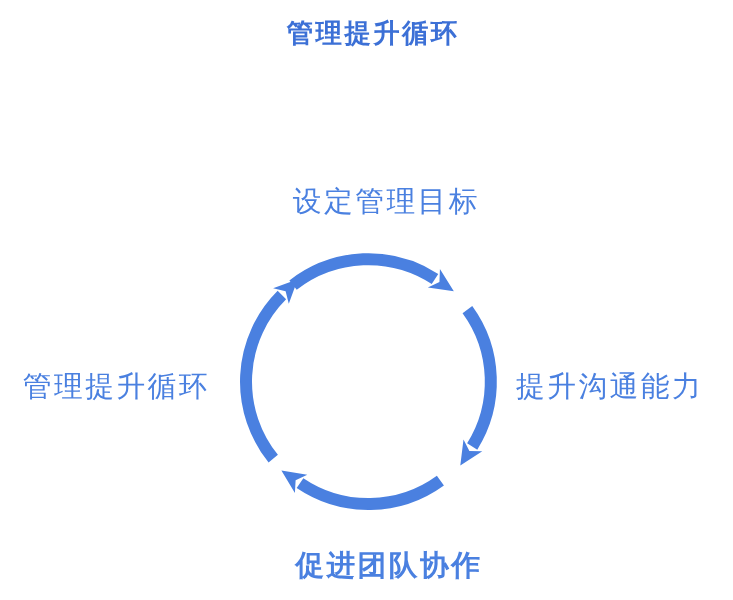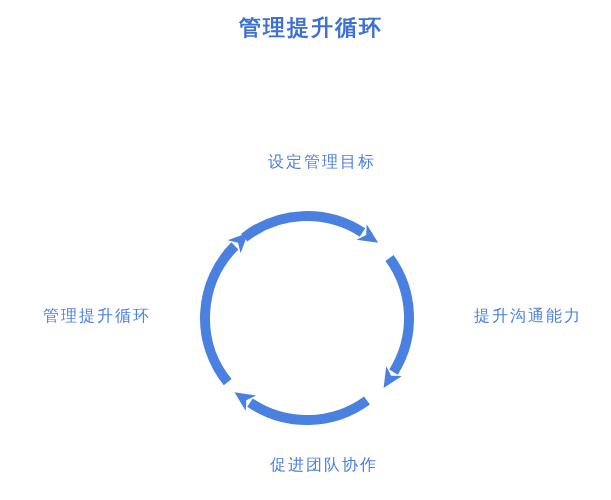--- a/index.html
+++ b/index.html
@@ -36,28 +36,28 @@
     stroke: var(--accent);
     stroke-width: 10;
     stroke-linecap: butt;
   }
   .arrowhead-shape {
     fill: var(--accent);
   }
   .step-label {
     position: absolute;
     transform: translateX(-50%);
-    font-size: 16px;
+    font-size: 24px;
     letter-spacing: 2px;
     color: var(--accent);
     white-space: nowrap;
   }
   .step-label.top    { left: 322px; top: 152px; }
-  .step-label.right  { left: 528px; top: 306px; }
-  .step-label.bottom { left: 324px; top: 455px; }
+  .step-label.right  { left: 508px; top: 306px; }
+  .step-label.bottom { left: 324px; top: 455px; font-weight: bold; }
   .step-label.left   { left: 97px;  top: 306px; }
 </style>
 </head>
 <body>
 
 <div class="diagram">
 
   <h1 class="page-title">管理提升循环</h1>
 
   <svg class="cycle-svg" width="611" height="500" viewBox="0 0 611 500">

